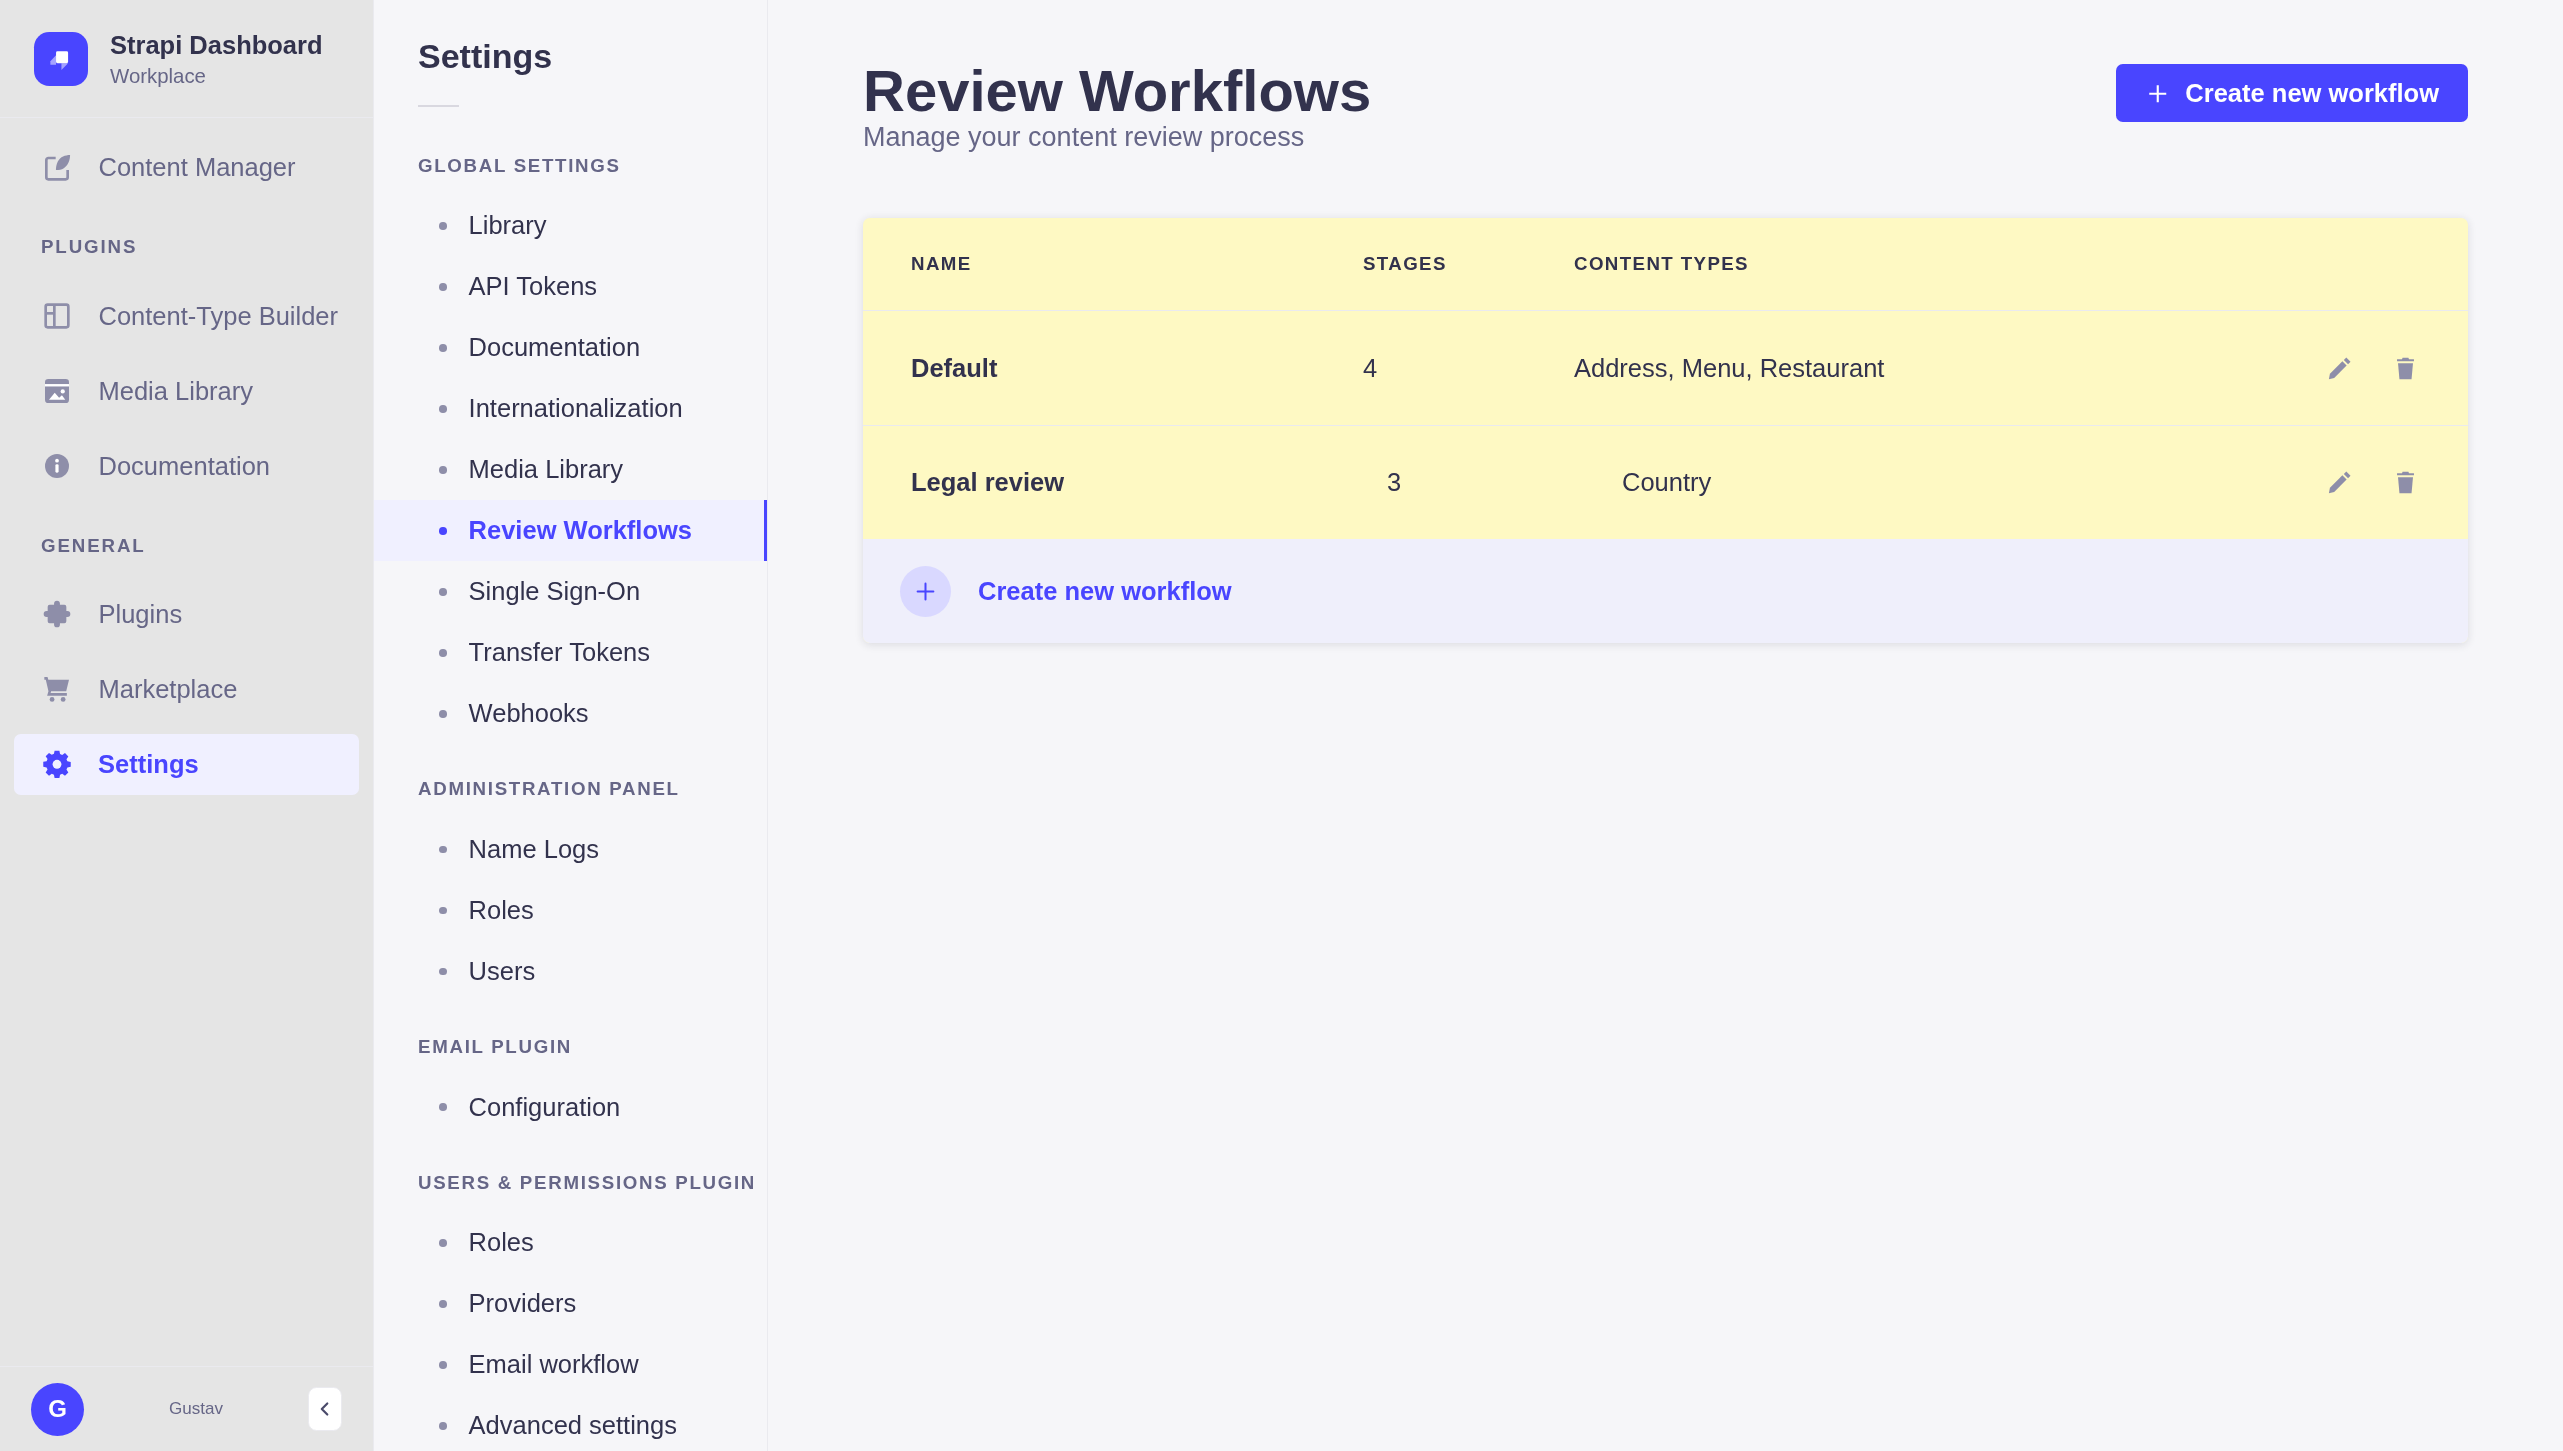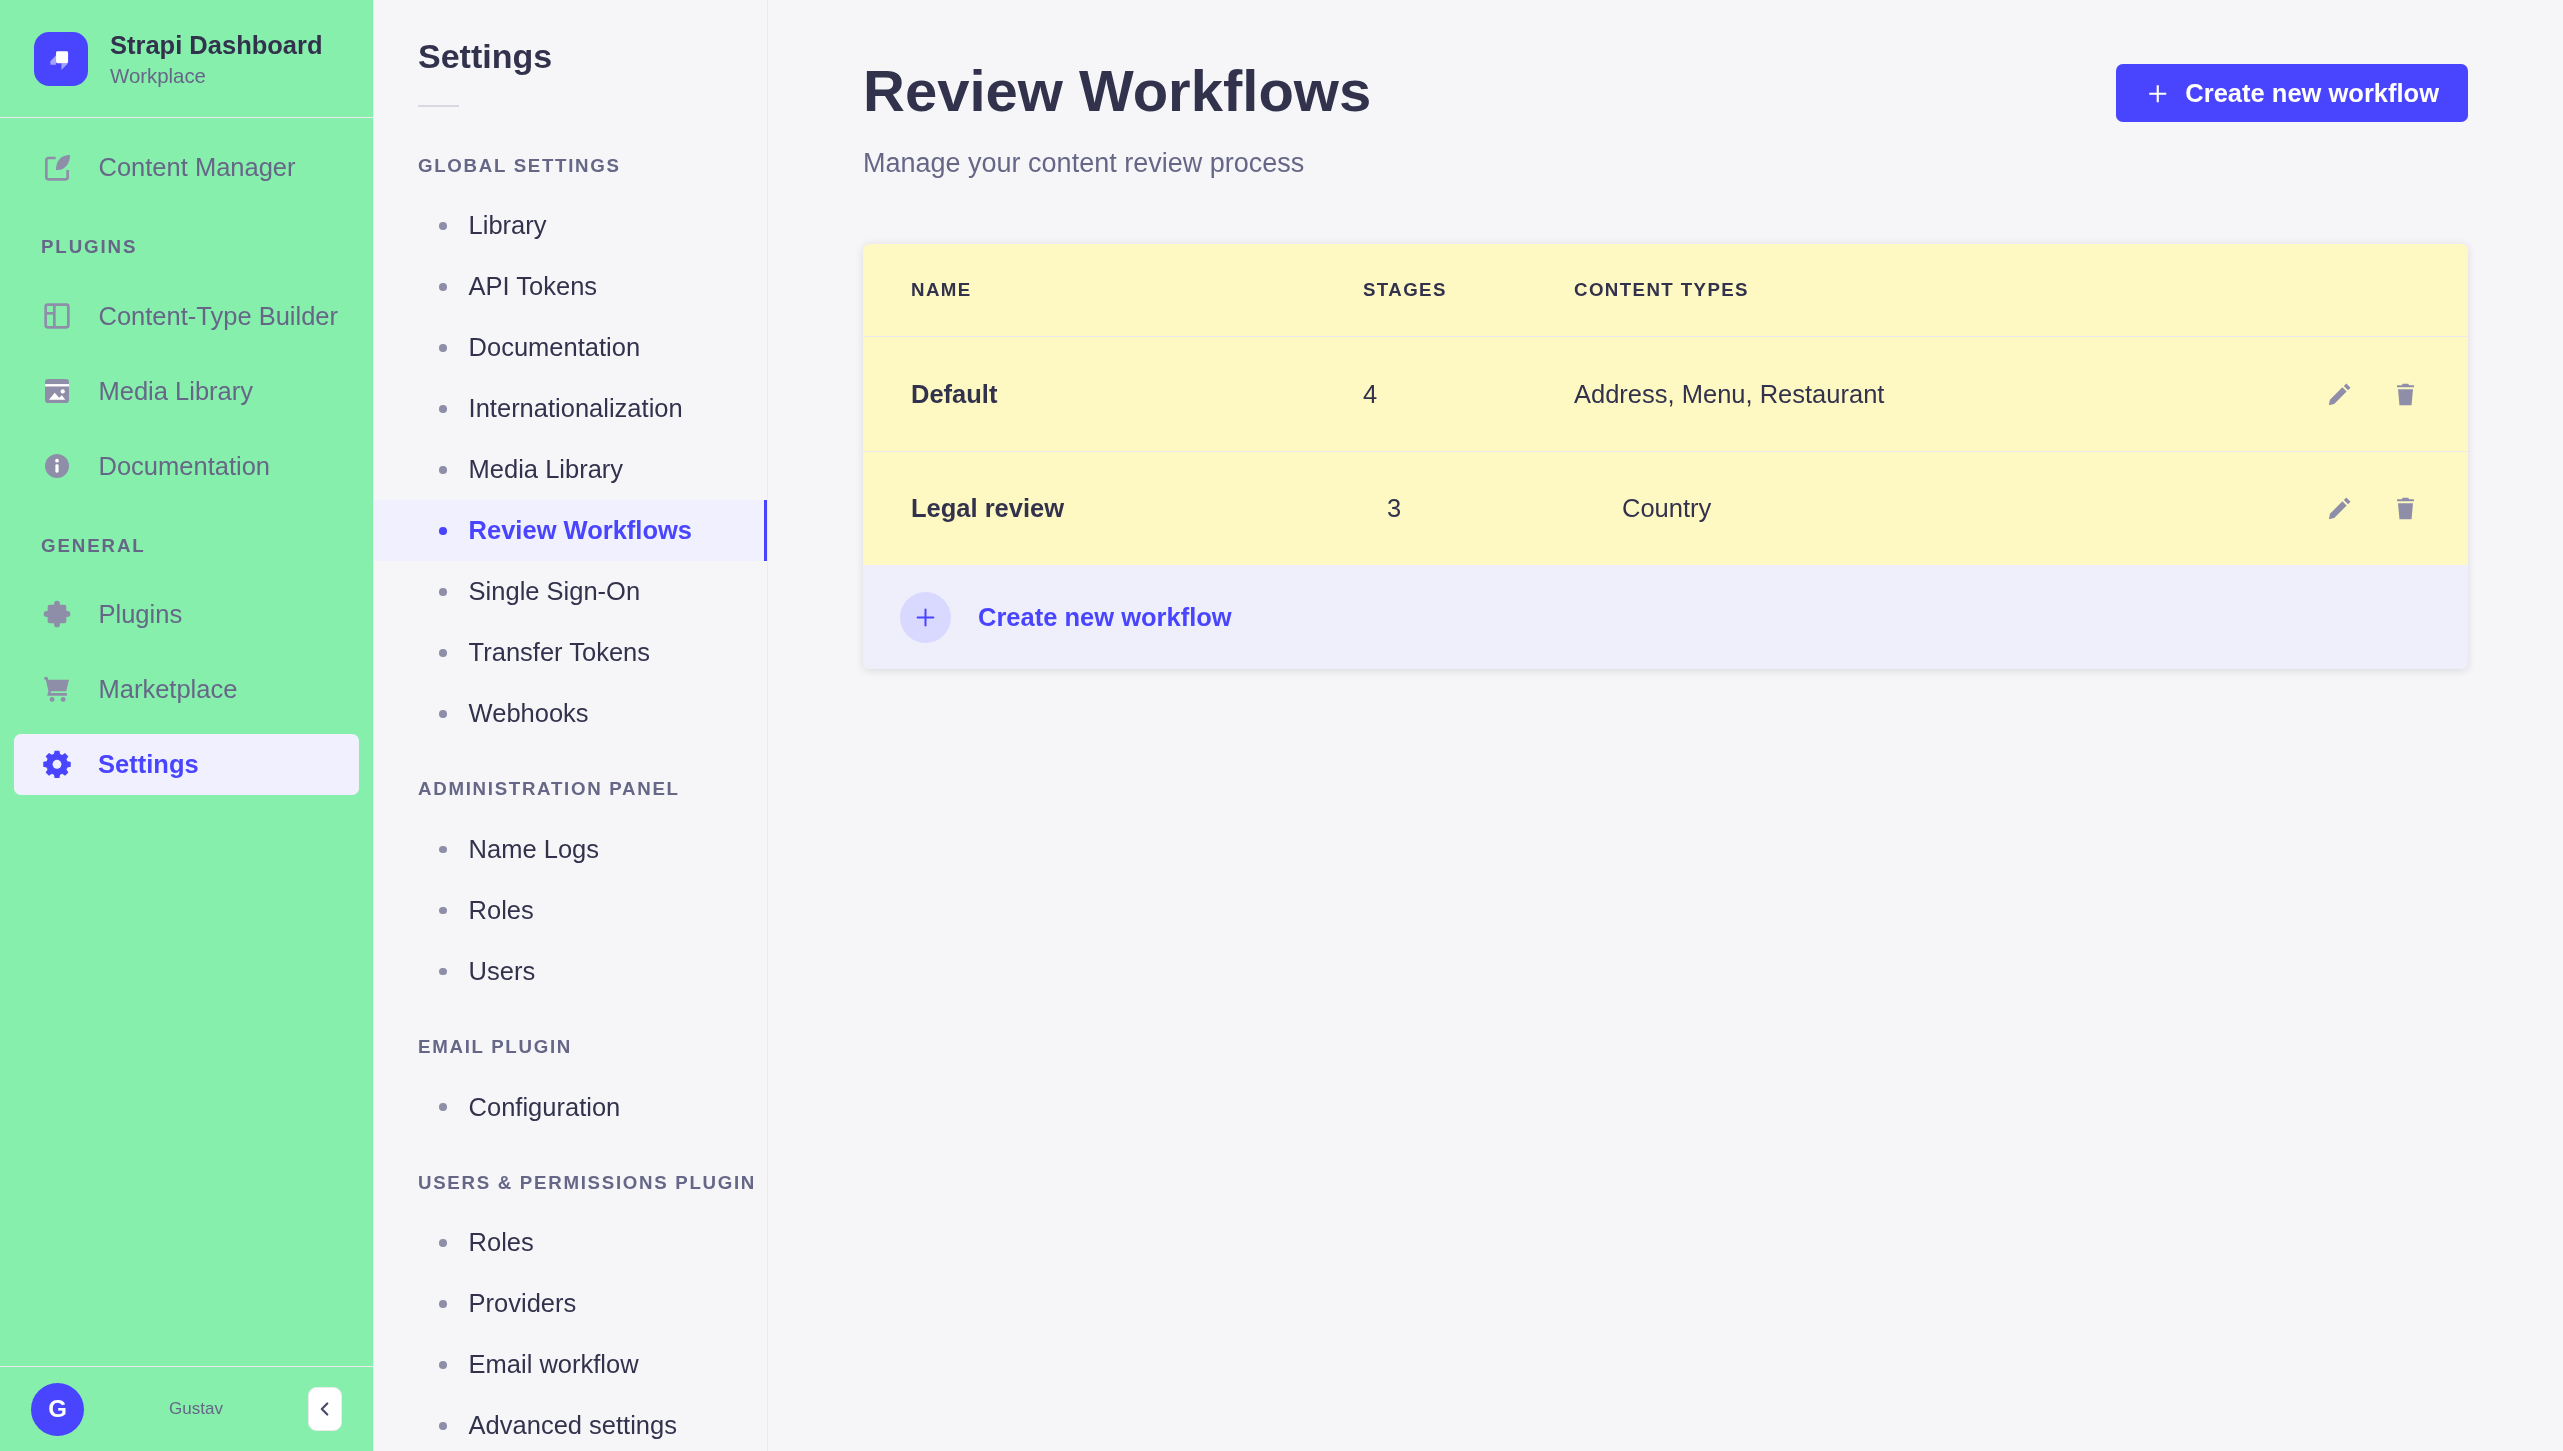--- a/index.html
+++ b/index.html
@@ -6,21 +6,21 @@
   html,body { width: 2563px; height: 1451px; overflow: hidden; }
   body {
     font-family: "Liberation Sans", sans-serif;
     background: #F6F6F9;
     color: #32324D;
     display: flex;
   }
   
   .sidebar1 {
     width: 374px; min-width: 374px; height: 100%;
-    background: #86efac;
+    background: #e5e5e5;
     border-right: 1.7px solid #EAEAEF;
     display: flex; flex-direction: column;
   }
   .brand { display: flex; align-items: center; gap: 22px; padding: 31px 34px 29px 34px; }
   .logo {
     width: 54px; height: 54px; border-radius: 15.3px;
     background: #4945FF; flex: none;
     display: flex; align-items: center; justify-content: center;
   }
   .brand-title { font-size: 25.5px; font-weight: 700; color: #32324D; line-height: 1.15; }
@@ -81,21 +81,21 @@
   .nav2-item .dot { width: 7.6px; height: 7.6px; border-radius: 50%; background: #8E8EA9; flex: none; }
   .nav2-item.active {
     background: #F0F0FF; border-right: 3.4px solid #4945FF;
     color: #4945FF; font-weight: 600;
   }
   .nav2-item.active .dot { background: #4945FF; }
   
   .main { flex: 1; padding: 61px 95px 0 95px; overflow: hidden; }
   .main-header { display: flex; justify-content: space-between; align-items: flex-start; }
   .page-title { font-size: 58px; font-weight: 700; color: #32324D; line-height: 1.02; }
-  .page-sub { margin-top: 28px; font-size: 27px; color: #666687; }
+  .page-sub { margin-top: 2px; font-size: 27px; color: #666687; }
   .btn-primary {
     display: inline-flex; align-items: center; gap: 15.3px;
     background: #4945FF; border: none; border-radius: 6.8px;
     height: 58px; padding: 0 29px; margin-top: 3.4px;
     color: #fff; font-size: 25.5px; font-weight: 600; cursor: pointer;
     font-family: "Liberation Sans", sans-serif;
   }
   .card {
     margin-top: 65px; background: #fef9c3; border-radius: 6.8px;
     box-shadow: 0 1.7px 8.5px rgba(33,33,52,0.12);

